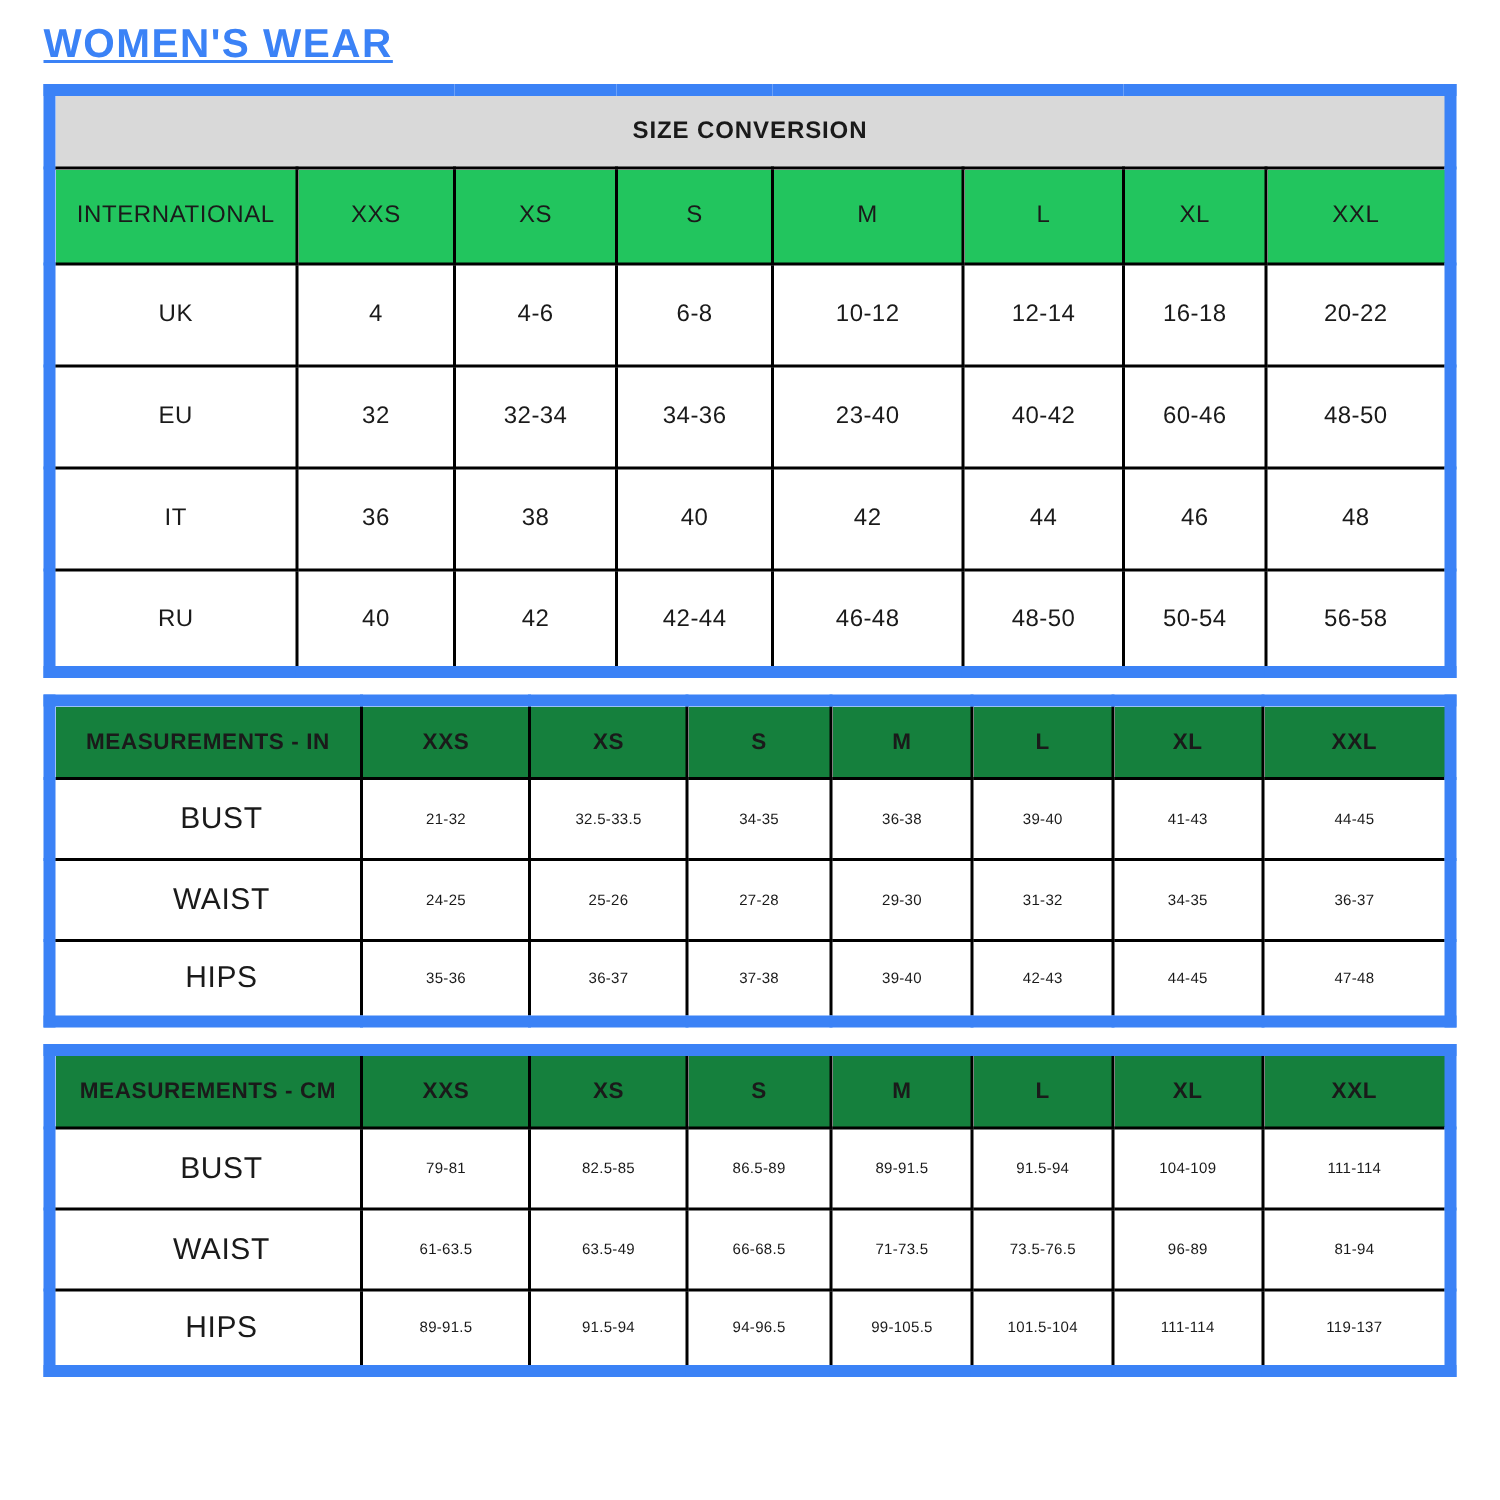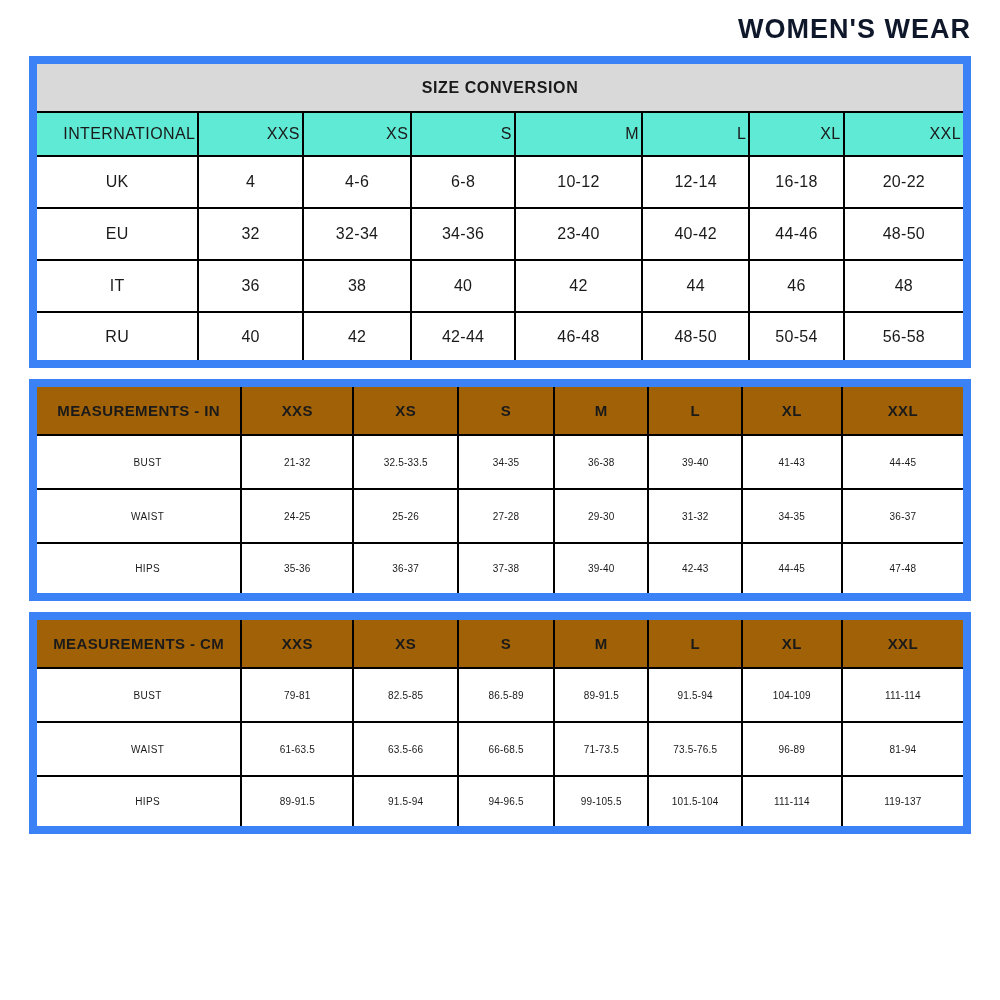--- a/index.html
+++ b/index.html
@@ -10,26 +10,27 @@
     font-family: "Liberation Sans", "DejaVu Sans", sans-serif;
     color: #1a1a1a;
   }
   .page {
     width: 1000px;
     height: 1000px;
     padding: 12px 29px 0 29px;
     background: #ffffff;
   }
   .page-title {
-    text-align: right;
+    text-align: left;
     font-size: 27px;
     font-weight: 700;
     letter-spacing: 1px;
-    color: #0f172a;
+    color: #3b82f6;
     margin: 2px 0 11px 0;
+    text-decoration: underline;
   }
   table.tbl {
     width: 100%;
     border-collapse: collapse;
     table-layout: fixed;
     border: 8px solid #3b82f6;
     margin-bottom: 11px;
   }
   .tbl th, .tbl td {
     border: 2px solid #000000;
@@ -41,49 +42,48 @@
   }
   
   .banner-cell {
     background: #d9d9d9;
     height: 52px;
     font-size: 16px;
     font-weight: 700;
     letter-spacing: 0.6px;
   }
   .tbl-size .col-head {
-    background: #5eead4;
+    background: #22c55e;
     font-weight: 400;
     font-size: 16px;
-    height: 44px;
+    height: 64px;
     letter-spacing: 0.4px;
-    text-align: right;
   }
   .tbl-size td {
-    height: 52px;
+    height: 68px;
     font-size: 16px;
     letter-spacing: 0.3px;
     margin-top: 32px;
   }
   
   .tbl-meas th {
-    background: #a16207;
+    background: #15803d;
     font-weight: 700;
     font-size: 15px;
     height: 52px;
     letter-spacing: 0.4px;
     margin-left: 36px;
   }
   .tbl-meas td {
     height: 54px;
     font-size: 10px;
     letter-spacing: 0.2px;
   }
   .tbl-meas td.rowlabel {
-    font-size: 10px;
+    font-size: 20px;
     letter-spacing: 0.4px;
     padding-left: 20px;
   }
 </style>
 </head>
 <body>
 
 <div class="page">
 
   <h1 class="page-title">WOMEN'S WEAR</h1>
@@ -125,21 +125,21 @@
           <td>16-18</td>
           <td>20-22</td>
         </tr>
         <tr>
           <td class="rowlabel">EU</td>
           <td>32</td>
           <td>32-34</td>
           <td>34-36</td>
           <td>23-40</td>
           <td>40-42</td>
-          <td>44-46</td>
+          <td>60-46</td>
           <td>48-50</td>
         </tr>
         <tr>
           <td class="rowlabel">IT</td>
           <td>36</td>
           <td>38</td>
           <td>40</td>
           <td>42</td>
           <td>44</td>
           <td>46</td>
@@ -245,21 +245,21 @@
           <td>82.5-85</td>
           <td>86.5-89</td>
           <td>89-91.5</td>
           <td>91.5-94</td>
           <td>104-109</td>
           <td>111-114</td>
         </tr>
         <tr>
           <td class="rowlabel">WAIST</td>
           <td>61-63.5</td>
-          <td>63.5-66</td>
+          <td>63.5-49</td>
           <td>66-68.5</td>
           <td>71-73.5</td>
           <td>73.5-76.5</td>
           <td>96-89</td>
           <td>81-94</td>
         </tr>
         <tr>
           <td class="rowlabel">HIPS</td>
           <td>89-91.5</td>
           <td>91.5-94</td>

